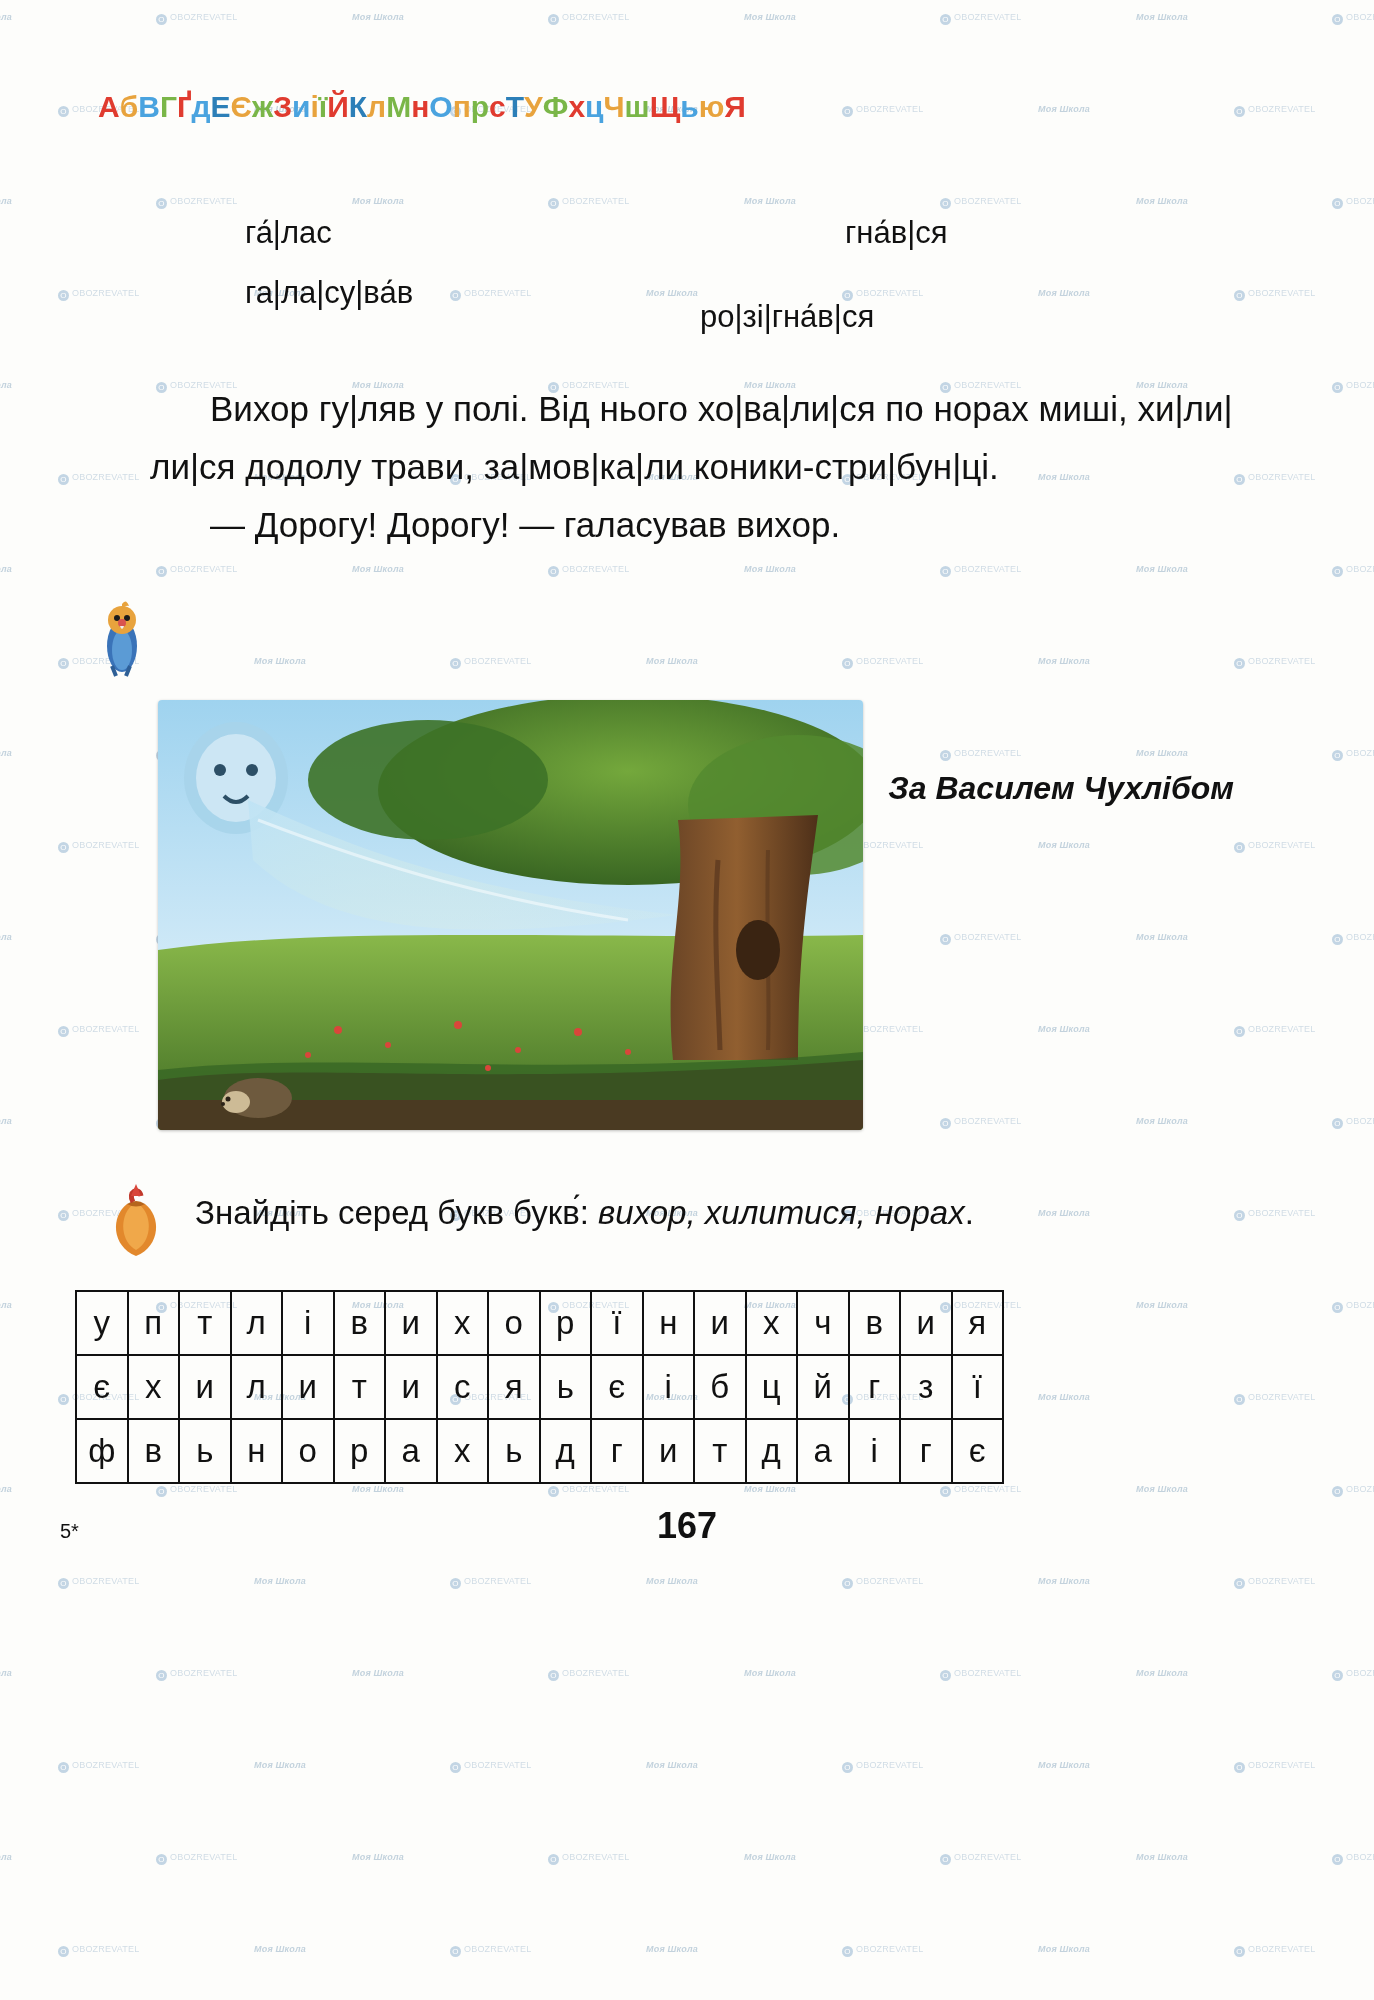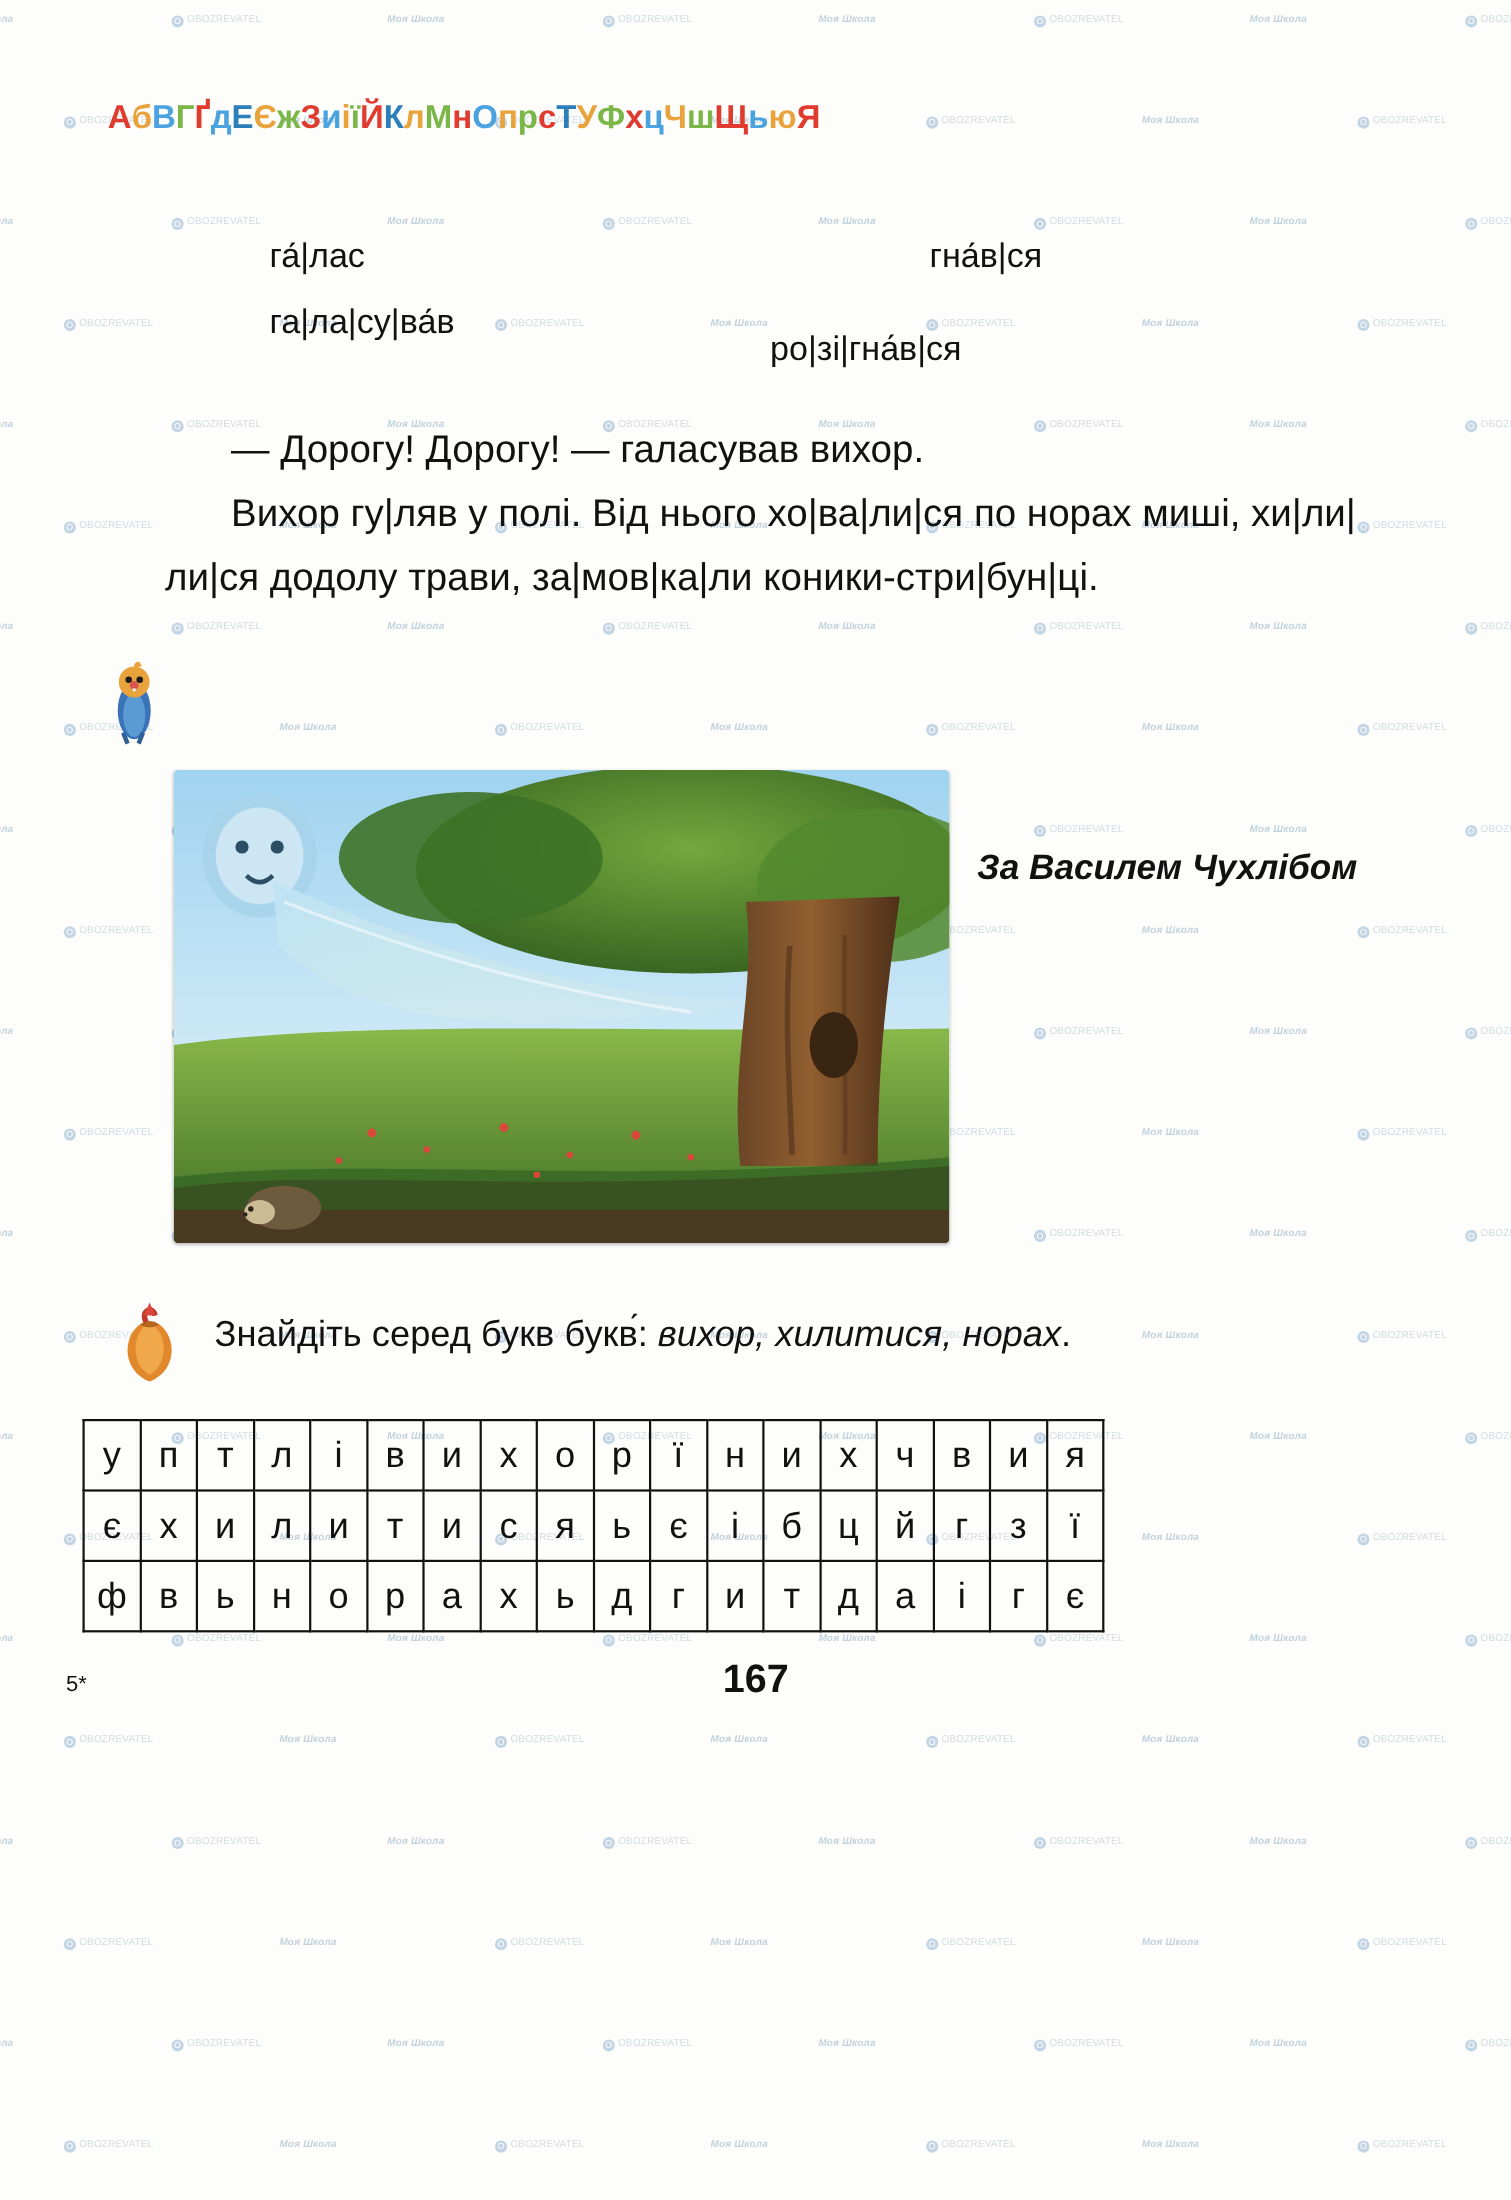--- a/index.html
+++ b/index.html
@@ -367,22 +367,22 @@
     <circle cx="26" cy="20" r="14" fill="#e8a33d"></circle>
     <path d="M26 4 q4 -6 7 2 q-4 -1 -7 4 z" fill="#e8a33d"></path>
     <circle cx="21" cy="18" r="3" fill="#1b1b1b"></circle>
     <circle cx="31" cy="18" r="3" fill="#1b1b1b"></circle>
     <circle cx="26" cy="23" r="4" fill="#d9534f"></circle>
     <path d="M24 26 q2 6 4 0 z" fill="#f0f0f0"></path>
     <path d="M16 66 l4 10 M34 66 l-4 10" stroke="#2e5f96" stroke-width="4" fill="none"></path>
   </svg>
 
   <div id="body-text">
+    <p class="indent">Вихор гу|ляв у полі. Від нього хо|ва|ли|ся по норах миші, хи|ли|ли|ся додолу трави, за|мов|ка|ли коники-стри|бун|ці.</p>
     <p class="indent">— Дорогу! Дорогу! — галасував вихор.</p>
-    <p class="indent">Вихор гу|ляв у полі. Від нього хо|ва|ли|ся по норах миші, хи|ли|ли|ся додолу трави, за|мов|ка|ли коники-стри|бун|ці.</p>
   </div>
 
   <div id="author">За Василем Чухлібом</div>
 
   <svg id="illustration" viewBox="0 0 705 430" preserveAspectRatio="none">
     <defs>
       <linearGradient id="sky" x1="0" y1="0" x2="0" y2="1">
         <stop offset="0%" stop-color="#9fd3ef"></stop>
         <stop offset="60%" stop-color="#cfe9f7"></stop>
         <stop offset="100%" stop-color="#e6f3d9"></stop>

